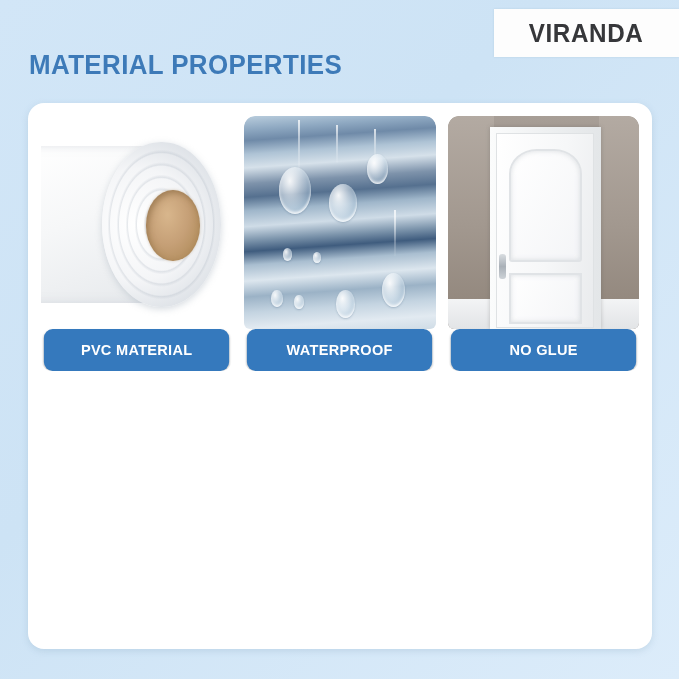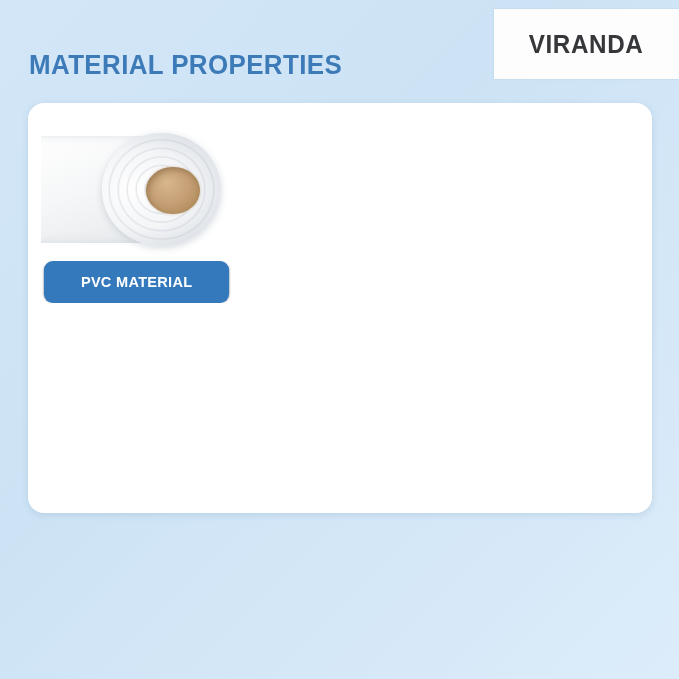--- a/index.html
+++ b/index.html
@@ -32,42 +32,42 @@
     text-transform: uppercase;
     transform: scaleX(0.96);
     transform-origin: left center;
     white-space: nowrap;
   }
   .brand-badge {
     position: absolute;
     right: 0;
     top: 9px;
     width: 185px;
-    height: 70px;
+    height: 48px;
     background: #fdfdfd;
     display: flex;
     align-items: center;
     justify-content: center;
     box-shadow: 0 0 2px rgba(120,150,175,0.25);
   }
   .brand-text {
     font-size: 25px;
     font-weight: bold;
     color: #36373a;
     letter-spacing: 0.6px;
     transform: scaleX(0.97);
   }
 
   
   .card {
     position: absolute;
     left: 28px;
     top: 103px;
     width: 624px;
-    height: 410px;
+    height: 546px;
     background: #ffffff;
     border-radius: 16px;
     box-shadow: 0 2px 7px rgba(110,145,175,0.22);
     box-sizing: border-box;
     padding: 13px;
   }
   .grid {
     width: 100%;
     height: 100%;
     display: grid;
@@ -393,17 +393,52 @@
         <div class="pvc-sheet"></div>
         <div class="pvc-roll"></div>
         <div class="pvc-rings"></div>
         <div class="pvc-core"></div>
       </div>
       <div class="label-bar">PVC MATERIAL</div>
     </div>
 
 
 
-
-
+    <div class="panel">
+      <div class="photo">
+        <div class="wp-bg"></div>
+        <div class="trail" style="left:28%;top:2%;height:24%;"></div>
+        <div class="trail" style="left:48%;top:4%;height:18%;"></div>
+        <div class="trail" style="left:68%;top:6%;height:14%;"></div>
+        <div class="trail" style="left:78%;top:44%;height:22%;"></div>
+        <div class="drop" style="left:18%;top:24%;width:17%;height:22%;"></div>
+        <div class="drop" style="left:44%;top:32%;width:15%;height:18%;"></div>
+        <div class="drop" style="left:64%;top:18%;width:11%;height:14%;"></div>
+        <div class="drop" style="left:72%;top:74%;width:12%;height:16%;"></div>
+        <div class="drop" style="left:48%;top:82%;width:10%;height:13%;"></div>
+        <div class="drop" style="left:14%;top:82%;width:6%;height:8%;"></div>
+        <div class="drop" style="left:26%;top:84%;width:5%;height:7%;"></div>
+        <div class="drop" style="left:36%;top:64%;width:4%;height:5%;"></div>
+        <div class="drop" style="left:20%;top:62%;width:5%;height:6%;"></div>
+      </div>
+      <div class="label-bar">WATERPROOF</div>
+    </div>
+
+
+    <div class="panel">
+      <div class="photo">
+        <div class="door-bg"></div>
+        <div class="wall-l"></div>
+        <div class="wall-r"></div>
+        <div class="baseboard"></div>
+        <div class="door-frame">
+          <div class="door-leaf">
+            <div class="door-panel-top"></div>
+            <div class="door-panel-bot"></div>
+            <div class="door-handle"></div>
+          </div>
+        </div>
+      </div>
+      <div class="label-bar">NO GLUE</div>
+    </div>
 
   </div>
 </div>
 
 </body></html>

